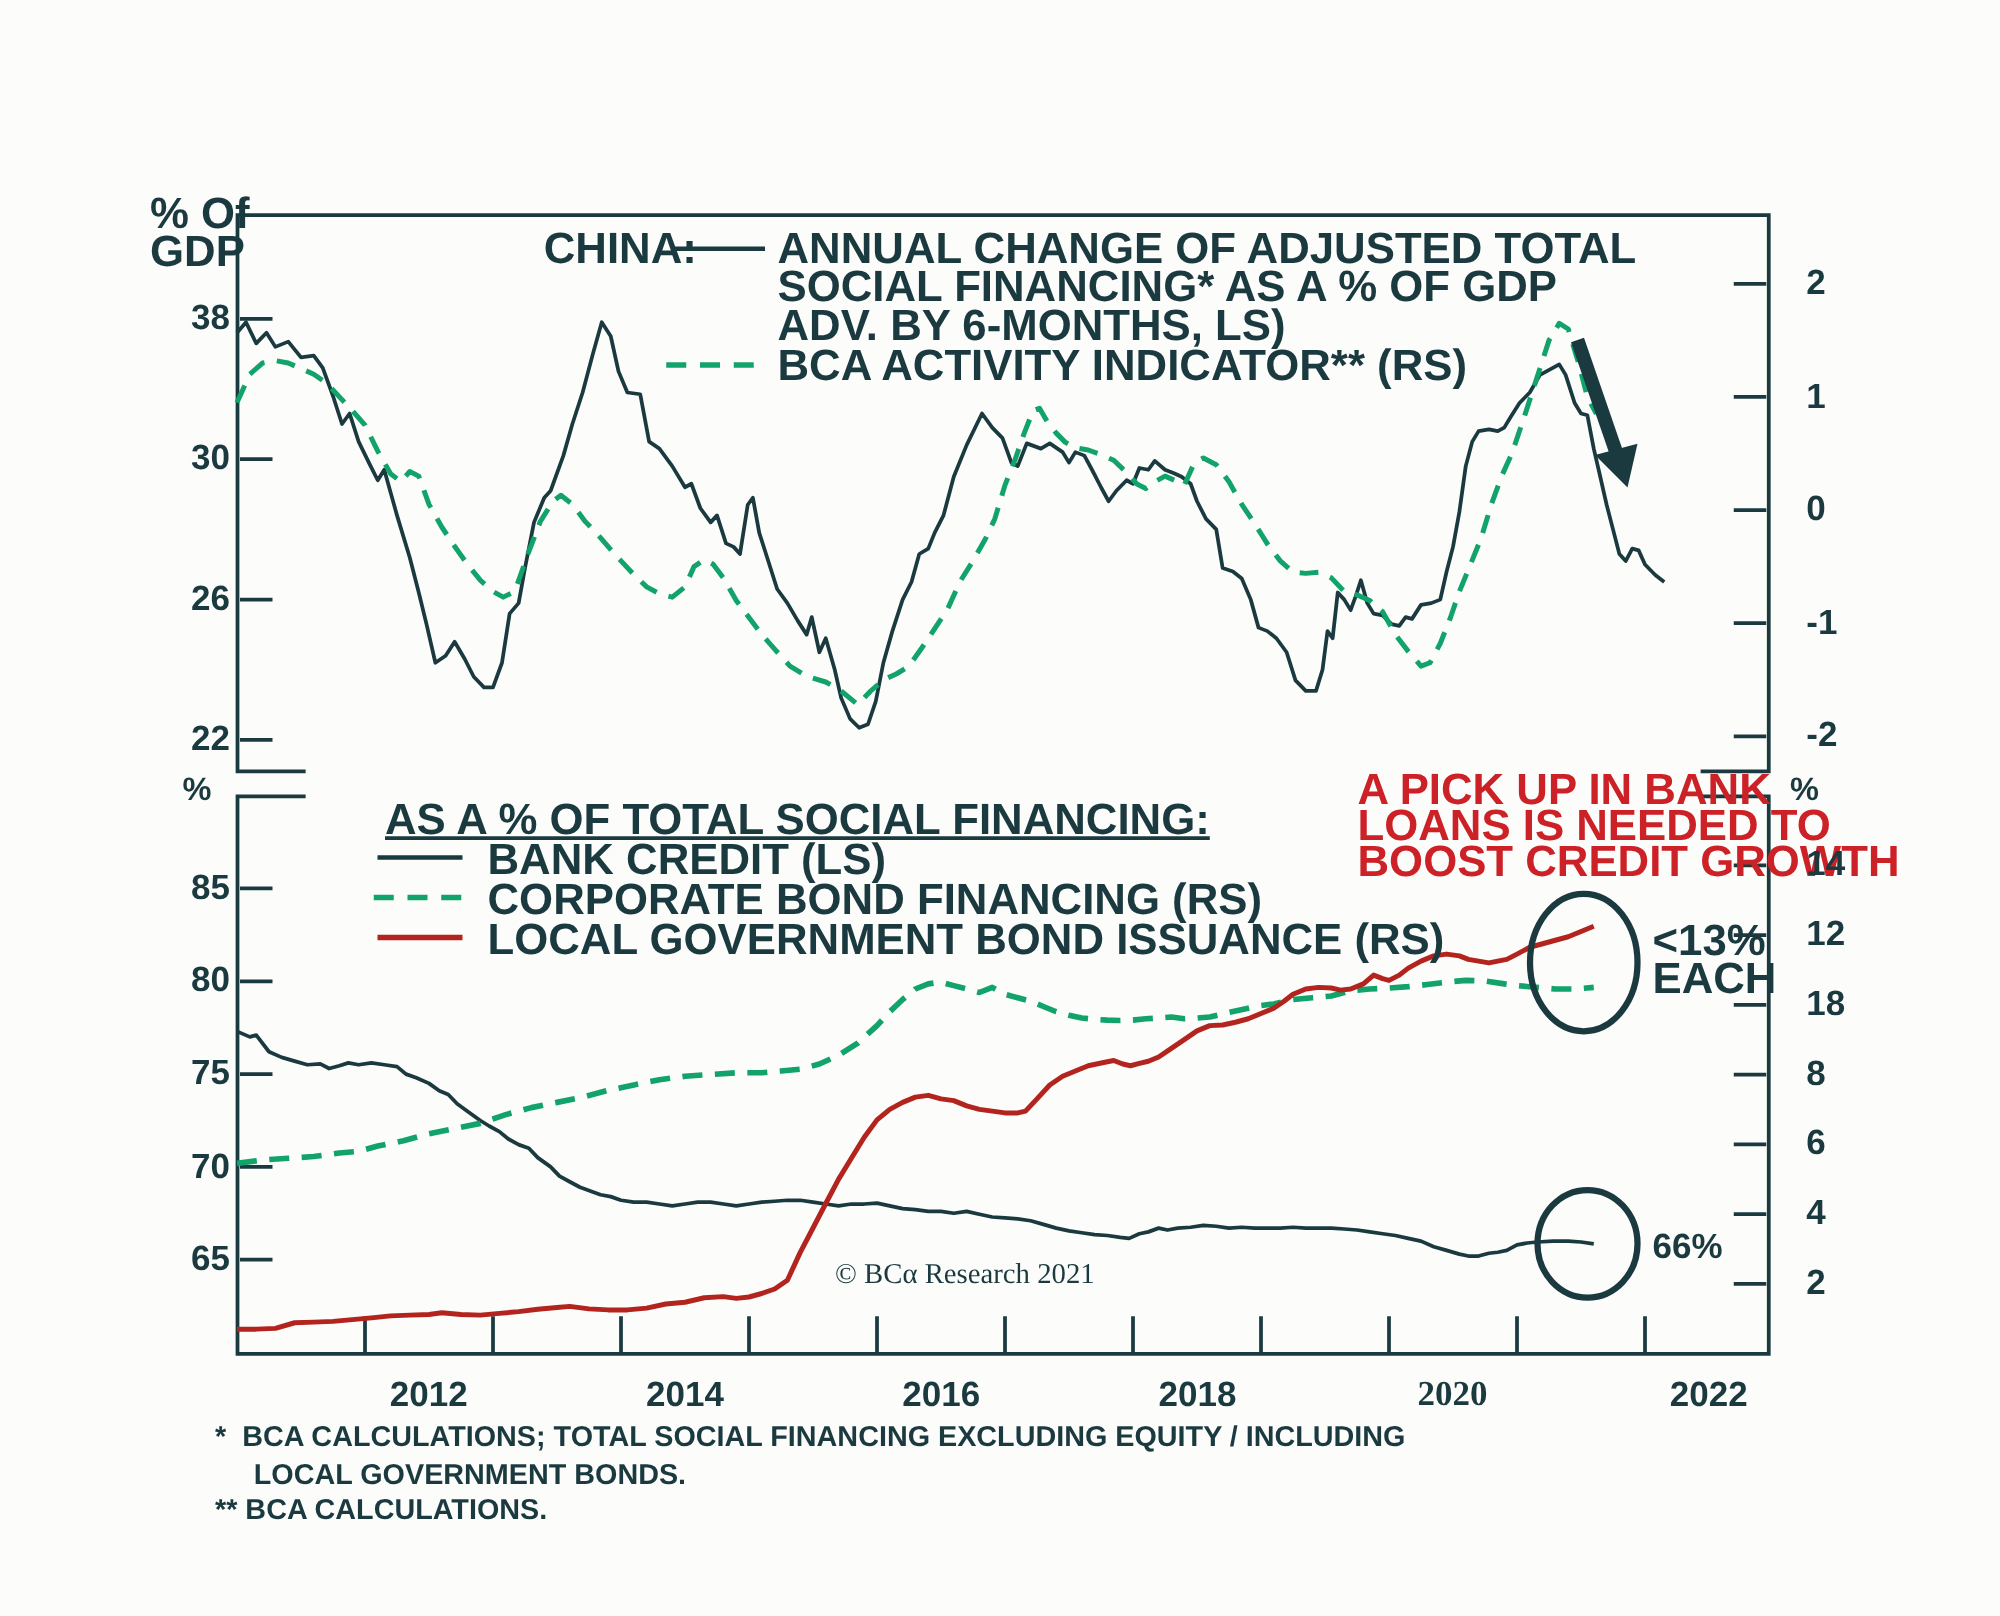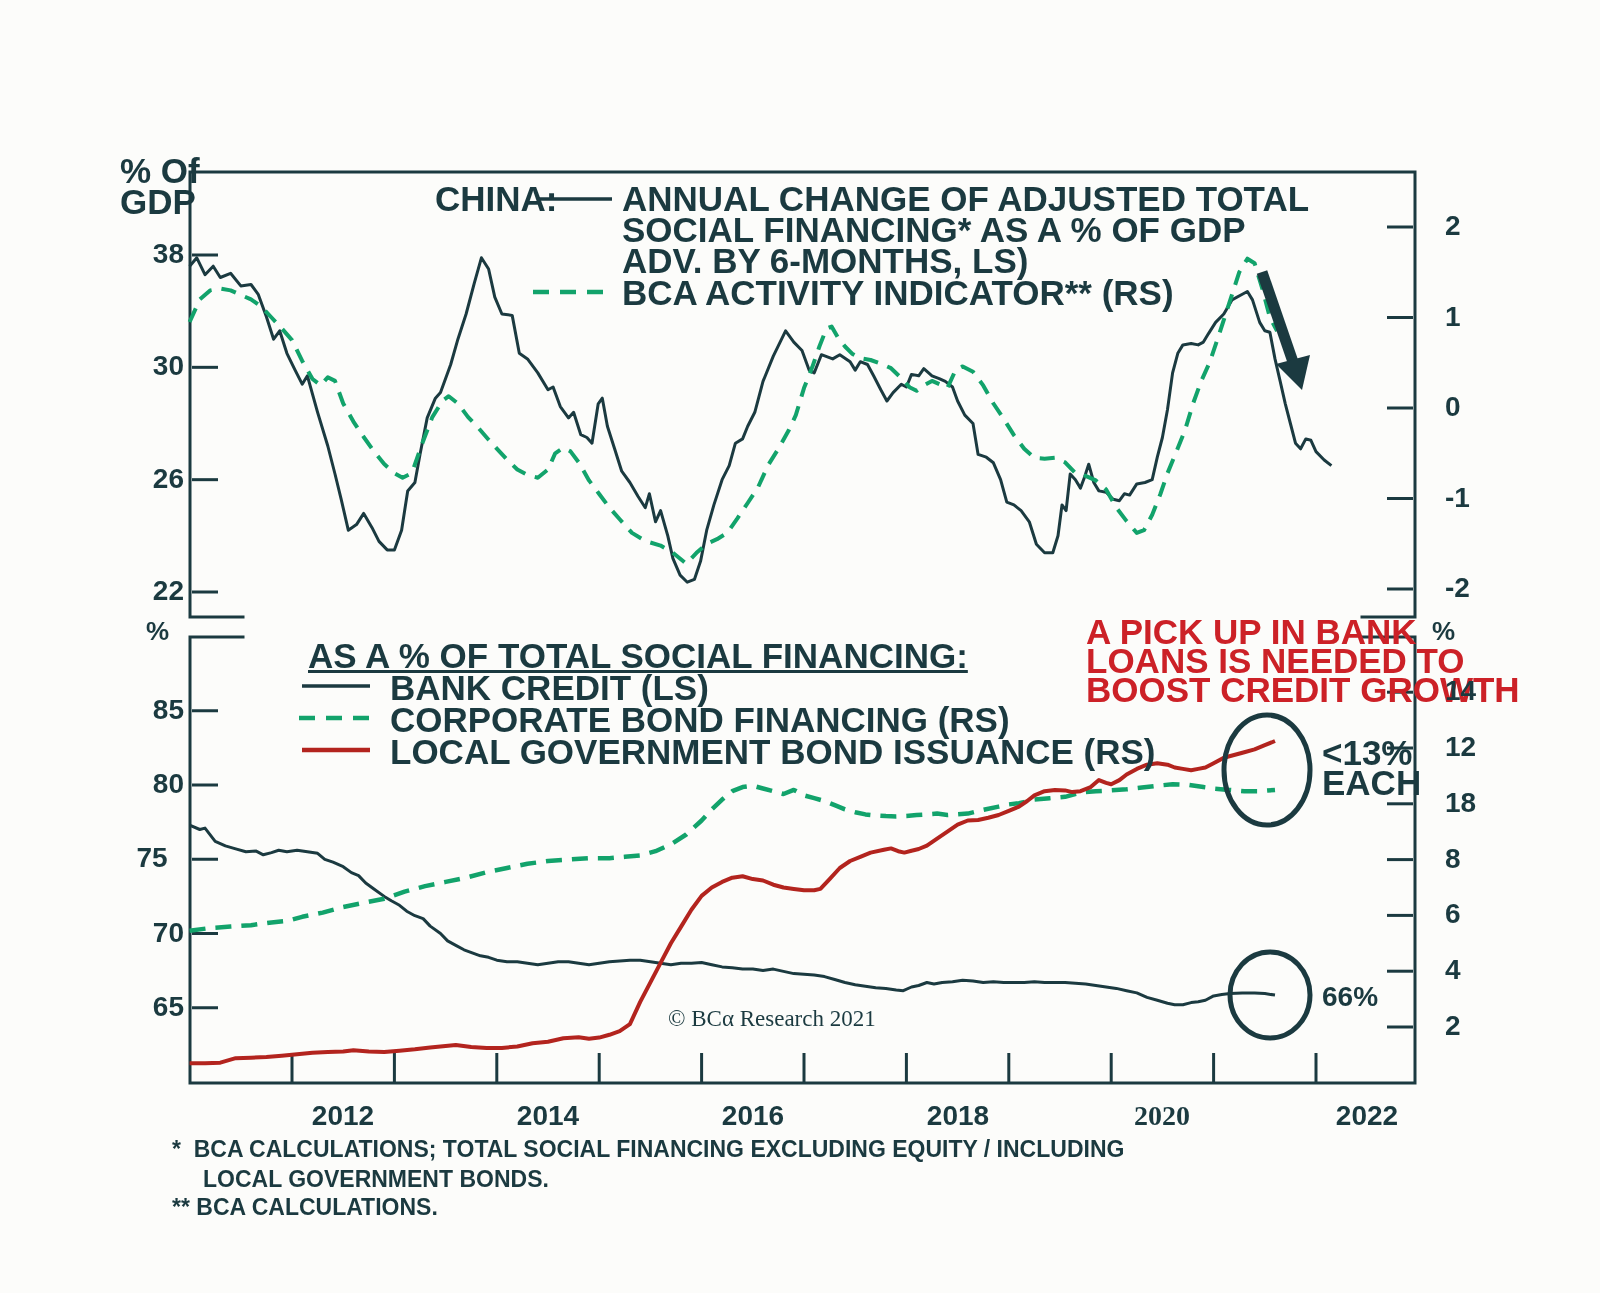--- a/index.html
+++ b/index.html
@@ -120,21 +120,21 @@
     <div class="tick-label tl-left" style="left:120px;top:351px;">30</div>
     <div class="tick-label tl-left" style="left:120px;top:464px;">26</div>
     <div class="tick-label tl-left" style="left:120px;top:576px;">22</div>
     <div class="tick-label tl-right" style="left:1445px;top:211px;">2</div>
     <div class="tick-label tl-right" style="left:1445px;top:302px;">1</div>
     <div class="tick-label tl-right" style="left:1445px;top:392px;">0</div>
     <div class="tick-label tl-right" style="left:1445px;top:483px;">-1</div>
     <div class="tick-label tl-right" style="left:1445px;top:573px;">-2</div>
     <div class="tick-label tl-left" style="left:120px;top:695px;">85</div>
     <div class="tick-label tl-left" style="left:120px;top:769px;">80</div>
-    <div class="tick-label tl-left" style="left:120px;top:843px;text-align:center;">75</div>
+    <div class="tick-label tl-left" style="left:120px;top:843px;">75</div>
     <div class="tick-label tl-left" style="left:120px;top:918px;">70</div>
     <div class="tick-label tl-left" style="left:120px;top:992px;">65</div>
     <div class="tick-label tl-right" style="left:1445px;top:676px;">14</div>
     <div class="tick-label tl-right" style="left:1445px;top:732px;">12</div>
     <div class="tick-label tl-right" style="left:1445px;top:788px;">18</div>
     <div class="tick-label tl-right" style="left:1445px;top:844px;">8</div>
     <div class="tick-label tl-right" style="left:1445px;top:899px;">6</div>
     <div class="tick-label tl-right" style="left:1445px;top:955px;">4</div>
     <div class="tick-label tl-right" style="left:1445px;top:1011px;">2</div>
   </div>

